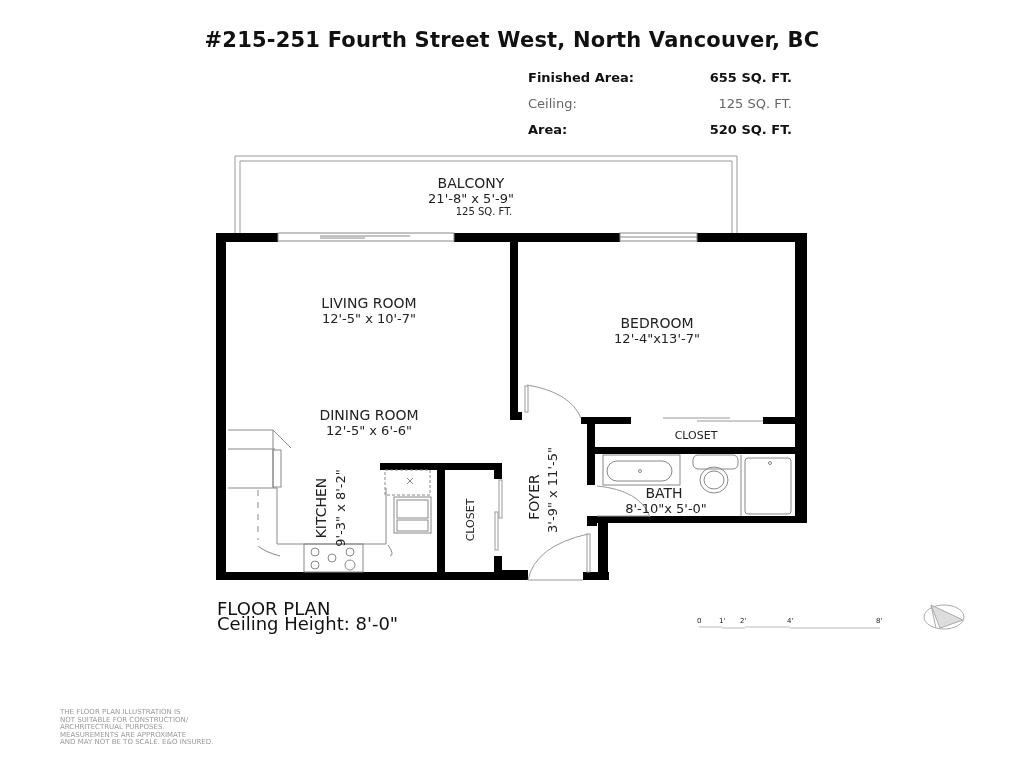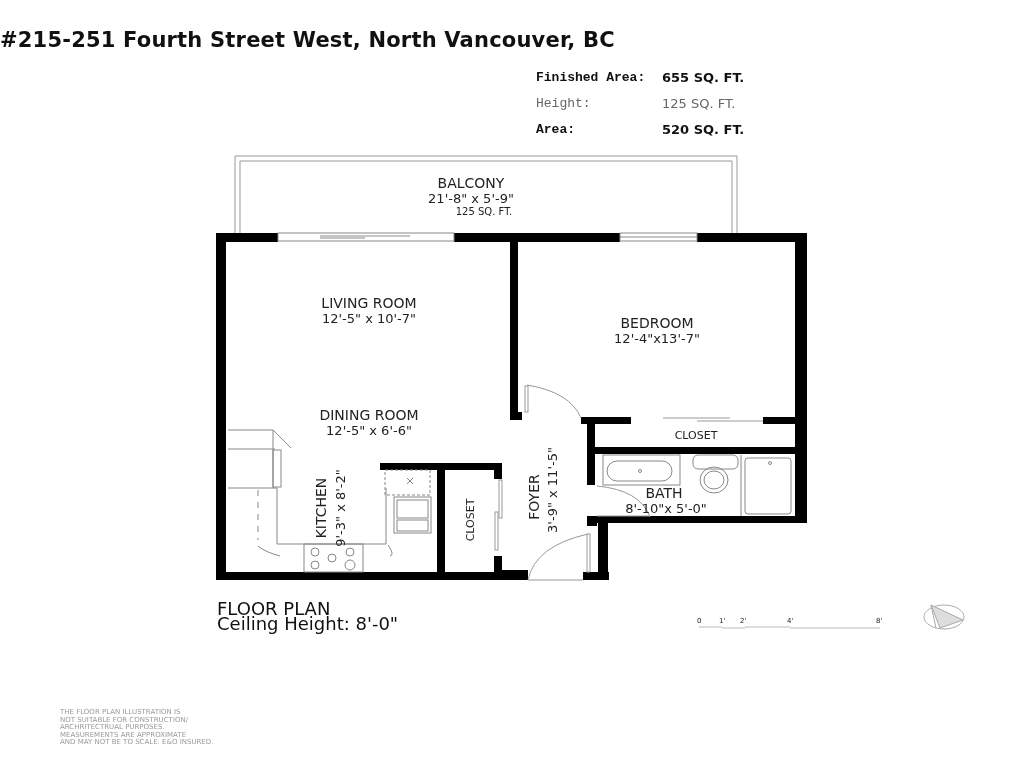--- a/index.html
+++ b/index.html
@@ -1,39 +1,39 @@
 <!DOCTYPE html>
 <html><head>
 <meta charset="utf-8">
 <style>
   html, body { margin:0; padding:0; background:#ffffff; }
   body { width:1024px; height:768px; position:relative; overflow:hidden; font-family:"DejaVu Sans", sans-serif; color:#111; }
-  .title { position:absolute; left:0; top:28px; width:1024px; text-align:left; font-size:21px; font-weight:bold; letter-spacing:0.2px; }
+  .title { position:absolute; left:0; top:28px; width:1024px; text-align:center; font-size:21px; font-weight:bold; letter-spacing:0.2px; }
   .area { position:absolute; left:524px; font-size:13px; }
-  .area .lbl { position:absolute; left:12px; white-space:nowrap;font-family:Liberation Mono, monospace; }
-  .area .val { position:absolute; right:-268px; width:130px; white-space:nowrap; }
+  .area .lbl { position:absolute; left:4px; white-space:nowrap; }
+  .area .val { position:absolute; right:-268px; width:130px; text-align:right; white-space:nowrap; }
   .a1 { top:70px; font-weight:bold; }
   .a2 { top:96px; color:#666; }
   .a3 { top:122px; font-weight:bold; }
   svg.plan { position:absolute; left:0; top:0; }
   .plan text { font-family:"DejaVu Sans", sans-serif; fill:#222; }
   .floor-label { position:absolute; left:217px; top:601px; font-size:18px; line-height:15px; }
   .disclaimer { position:absolute; left:60px; top:709px; font-size:7px; line-height:7.5px; color:#999; text-transform:uppercase; }
 </style>
 </head>
 <body>
 
 <div class="title">#215-251 Fourth Street West, North Vancouver, BC</div>
 
 <div class="area a1">
   <span class="lbl">Finished Area:</span>
   <span class="val">655 SQ. FT.</span>
 </div>
 <div class="area a2">
-  <span class="lbl">Height:</span>
+  <span class="lbl">Ceiling:</span>
   <span class="val">125 SQ. FT.</span>
 </div>
 <div class="area a3">
   <span class="lbl">Area:</span>
   <span class="val">520 SQ. FT.</span>
 </div>
 
 <svg class="plan" width="1024" height="768" viewBox="0 0 1024 768">
 
   <g fill="none" stroke="#999" stroke-width="1">

